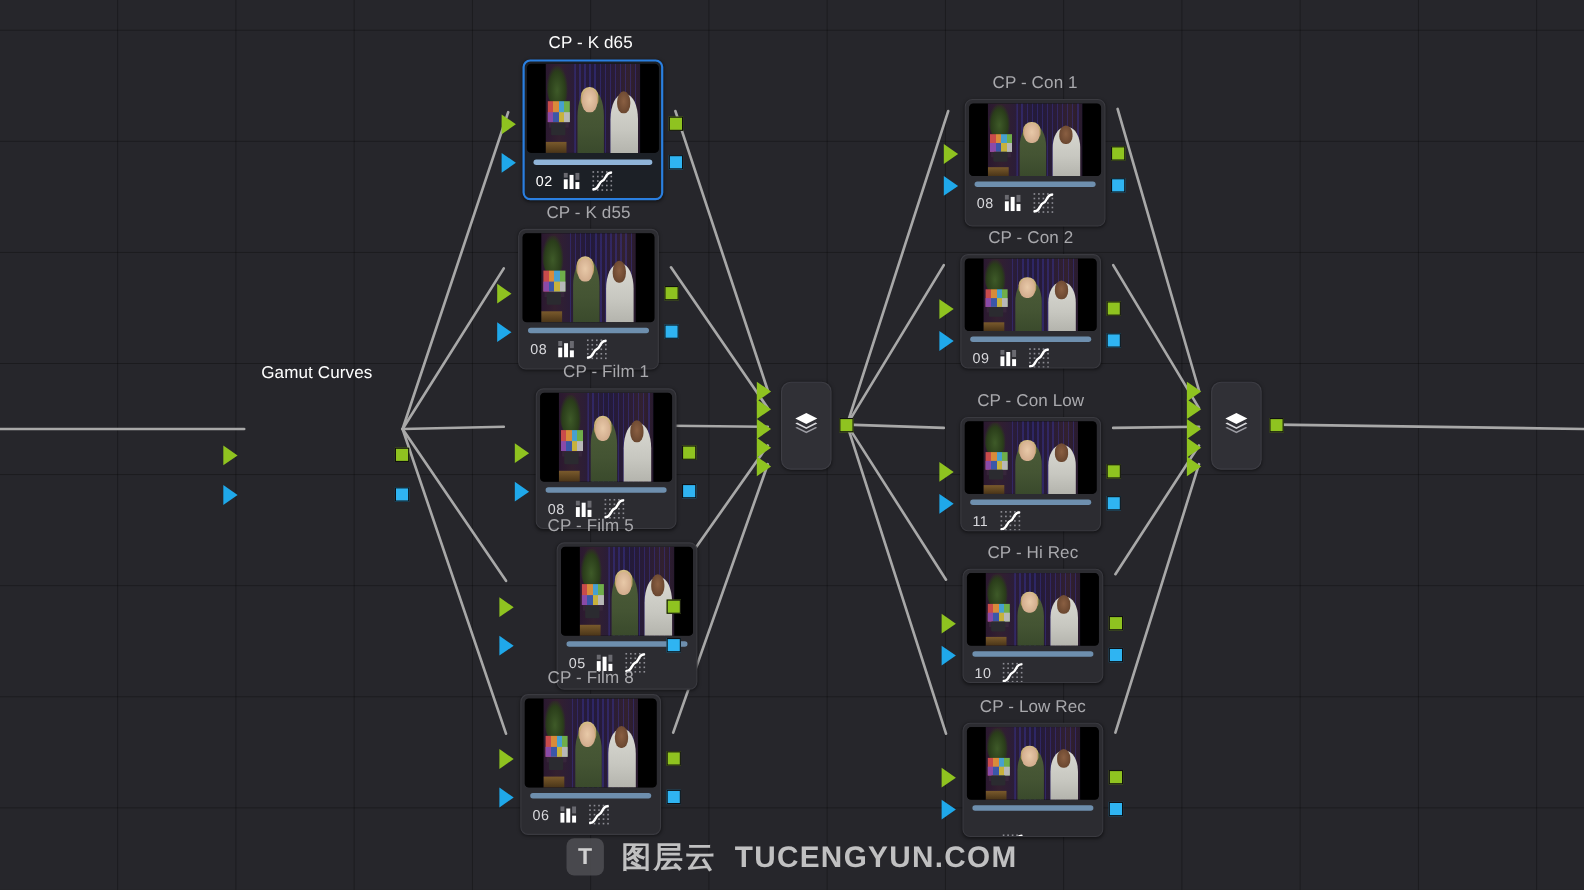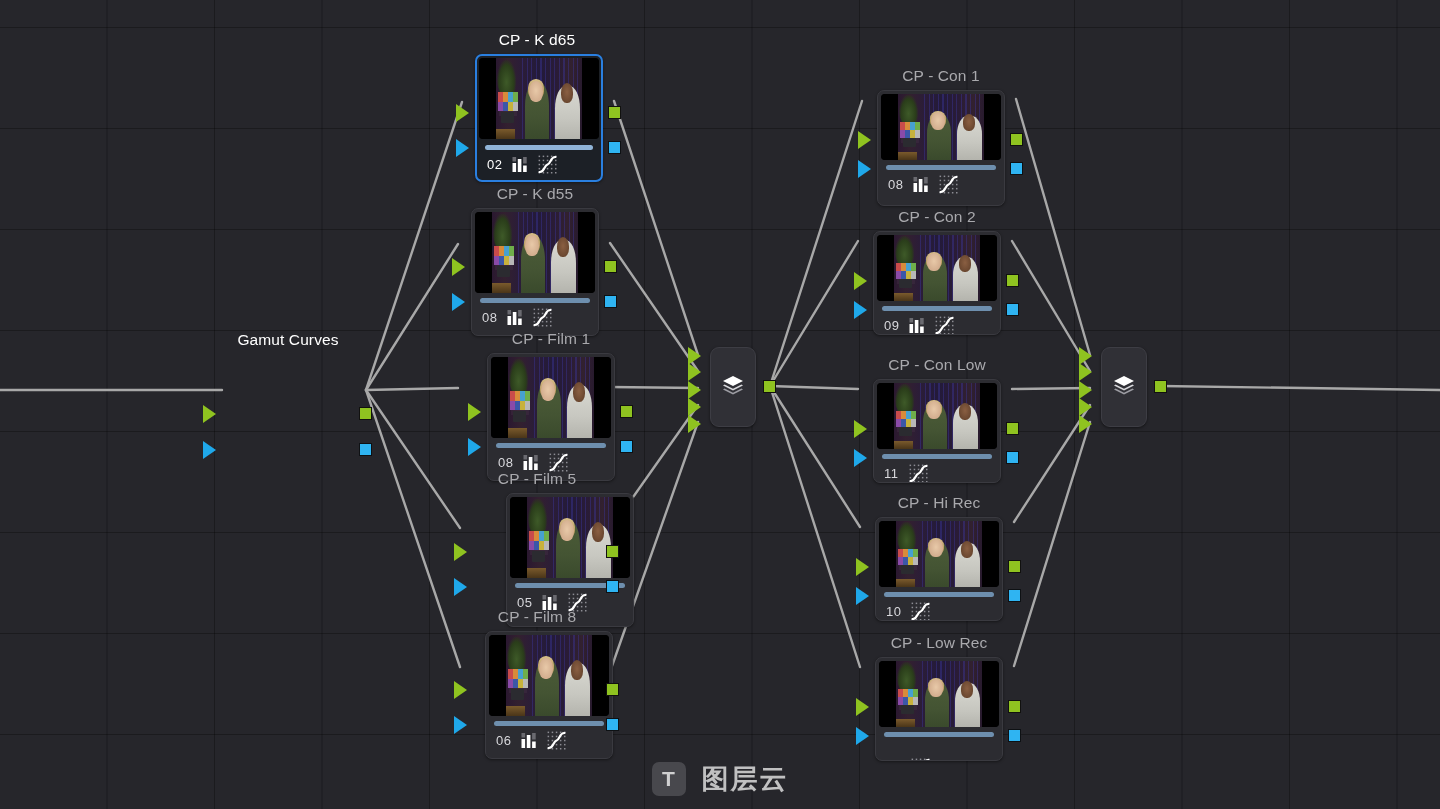--- a/index.html
+++ b/index.html
@@ -461,21 +461,21 @@
             </span>
           </div>
         </div>
         <span class="port-in-green" style="left:-19px;top:72px;"></span>
         <span class="port-in-blue" style="left:-19px;top:107px;"></span>
         <span class="port-out-green" style="left:133px;top:74px;"></span>
         <span class="port-out-blue" style="left:133px;top:109px;"></span>
       </div>
       <div class="node" style="left: 473px; top: 609px; width: 128px; height: 154px;">
         <div class="node-title" style="top:-1px;">CP - Film 8</div>
-        <div class="node-body" style="left:12px;top:22px;width:128px;height:128px;">
+        <div class="node-body" style="left:0;top:22px;width:128px;height:128px;">
           <div class="thumb" style="height:81px;">
             <div class="scene">
               <div class="bg"></div>
               <div class="stripes"></div>
               <div class="plant"></div>
               <div class="chart"></div>
               <div class="mon"></div>
               <div class="deskA"></div>
               <div class="personA"></div>
               <div class="hairA"></div>
@@ -885,13 +885,14 @@
         <span class="port-in-green" style="left:-22px;top:68px;"></span>
         <span class="port-out-green" style="left:53px;top:33px;"></span>
       </div>
     </div>
 
 </div>
 
 <div id="watermark">
   <div id="wm-logo">T</div>
   <div id="wm-cn">图层云</div>
+  <div id="wm-en">TUCENGYUN.COM</div>
 </div>
 
 </body></html>

